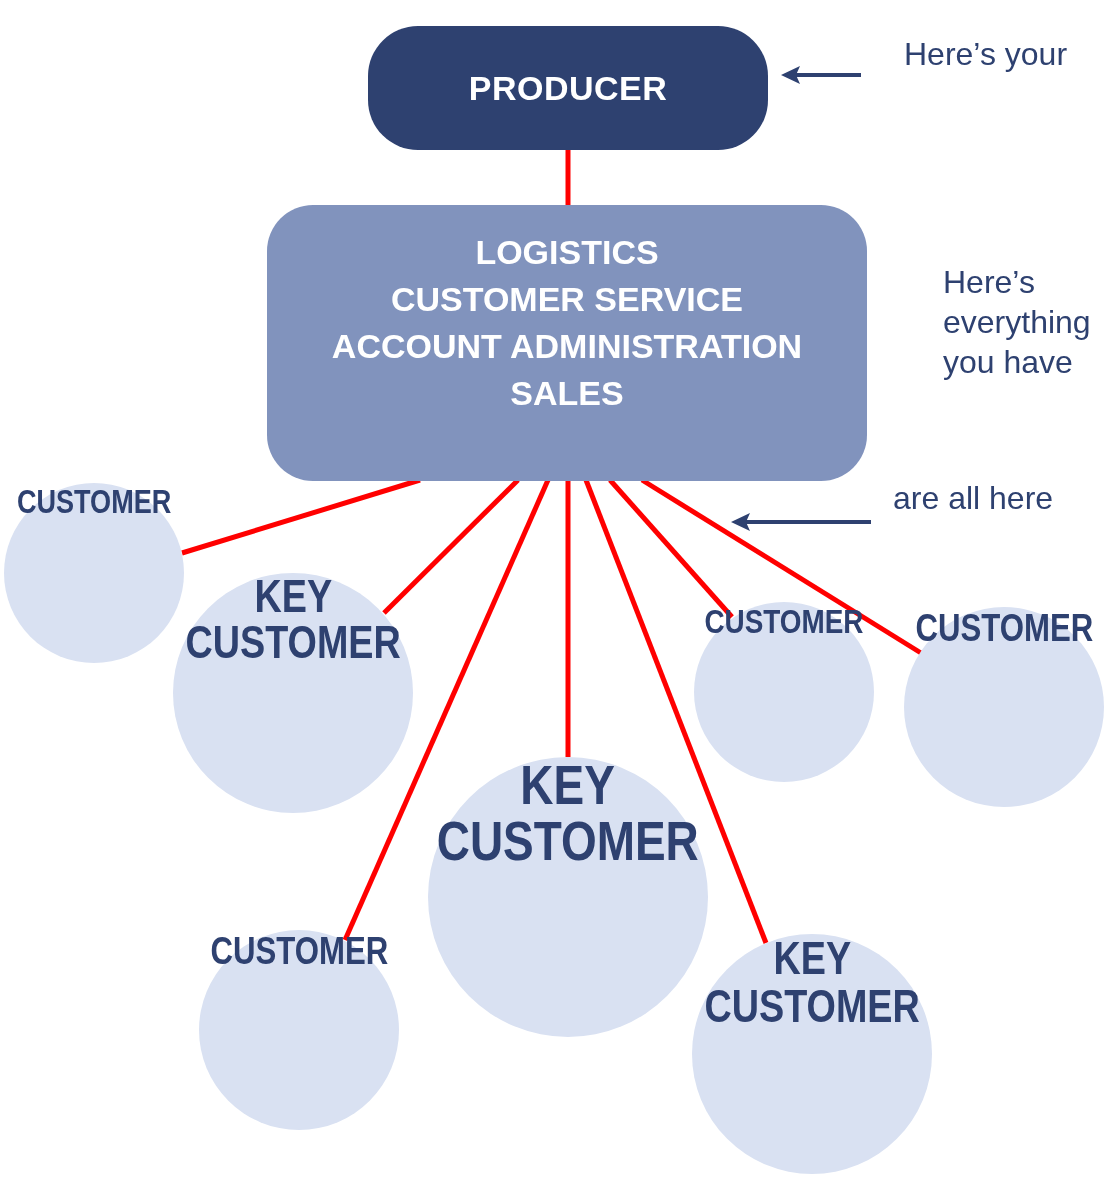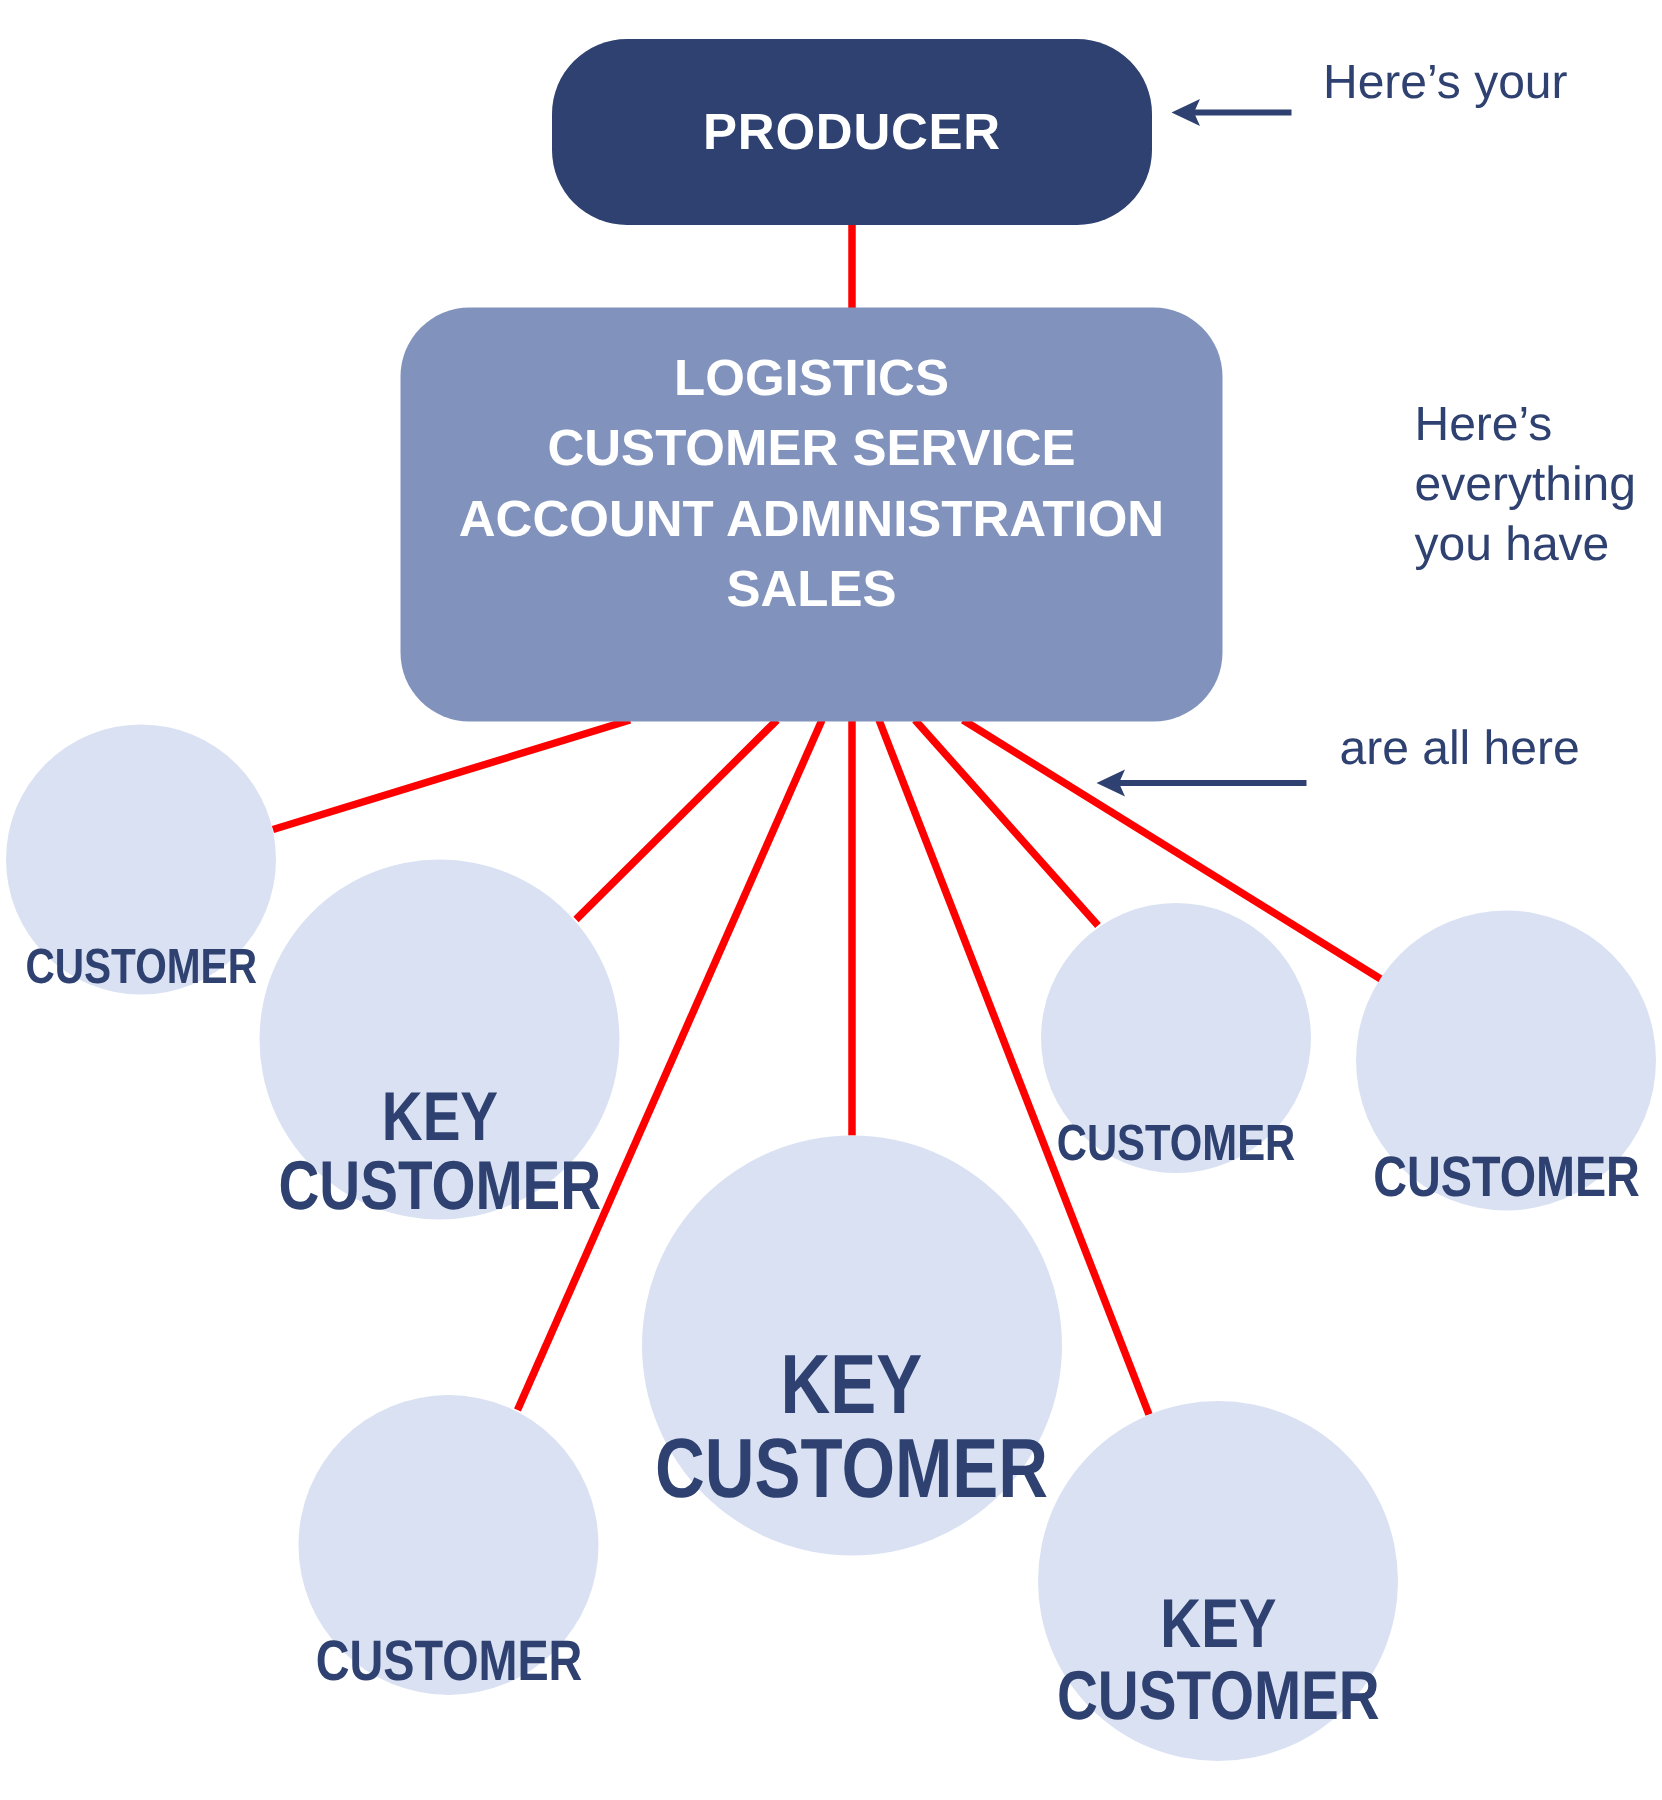--- a/index.html
+++ b/index.html
@@ -5,28 +5,28 @@
   html, body { margin: 0; padding: 0; background: #ffffff; }
   body { width: 1108px; height: 1200px; position: relative; overflow: hidden; font-family: "Liberation Sans", sans-serif; }
   svg.links { position: absolute; left: 0; top: 0; width: 1108px; height: 1200px; }
   .producer {
     position: absolute; left: 368px; top: 26px; width: 400px; height: 124px;
     background: #2e4170; border-radius: 50px; color: #fff;
     display: flex; align-items: center; justify-content: center;
     font-weight: bold; font-size: 34px; letter-spacing: 0.5px;
   }
   .dept {
-    position: absolute; left: 267px; top: 205px; width: 548px; height: 276px;
+    position: absolute; left: 267px; top: 205px; width: 600px; height: 276px;
     background: #8193bd; border-radius: 46px; color: #fff;
     display: flex; flex-direction: column; align-items: center; justify-content: center;
     font-weight: bold; font-size: 34px; line-height: 47px; padding-bottom: 40px; box-sizing: border-box;
   }
   .circle {
     position: absolute; border-radius: 50%; background: #d9e1f2;
-    display: flex; flex-direction: column; align-items: center; justify-content: flex-end;
+    display: flex; flex-direction: column; align-items: center; justify-content: flex-start;
     color: #2e4170; font-weight: bold; text-align: center;
   }
   .circle span { display: block; transform: scaleX(0.82); white-space: nowrap; }
   .note {
     position: absolute; color: #2e4170; font-size: 32px; line-height: 40px;
   }
 </style>
 </head>
 <body>
 
@@ -55,21 +55,21 @@
   <span>PRODUCER</span>
 </div>
 
 <div class="dept">
   <span>LOGISTICS</span>
   <span>CUSTOMER SERVICE</span>
   <span>ACCOUNT ADMINISTRATION</span>
   <span>SALES</span>
 </div>
 
-<div class="note" style="left:882px; top:34px; line-height:40px;">
+<div class="note" style="left:904px; top:34px; line-height:40px;">
   <div>Here’s your</div>
 </div>
 
 <div class="note" style="left:943px; top:262px;">
   <div>Here’s</div>
   <div>everything</div>
   <div>you have</div>
 </div>
 
 <div class="note" style="left:893px; top:478px;">

